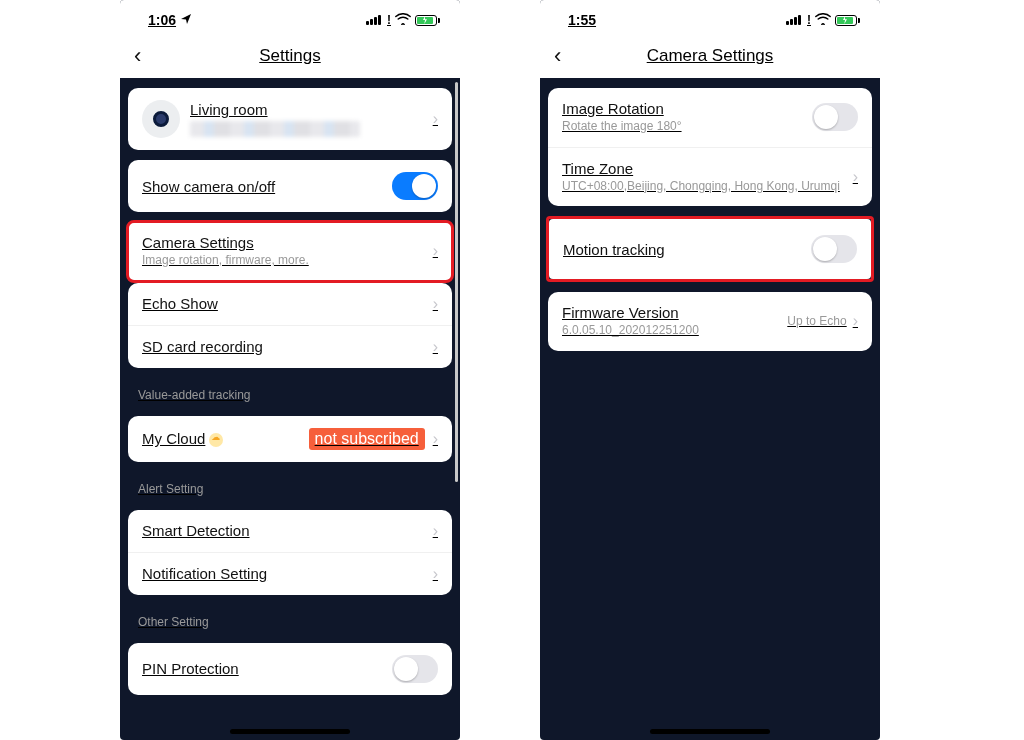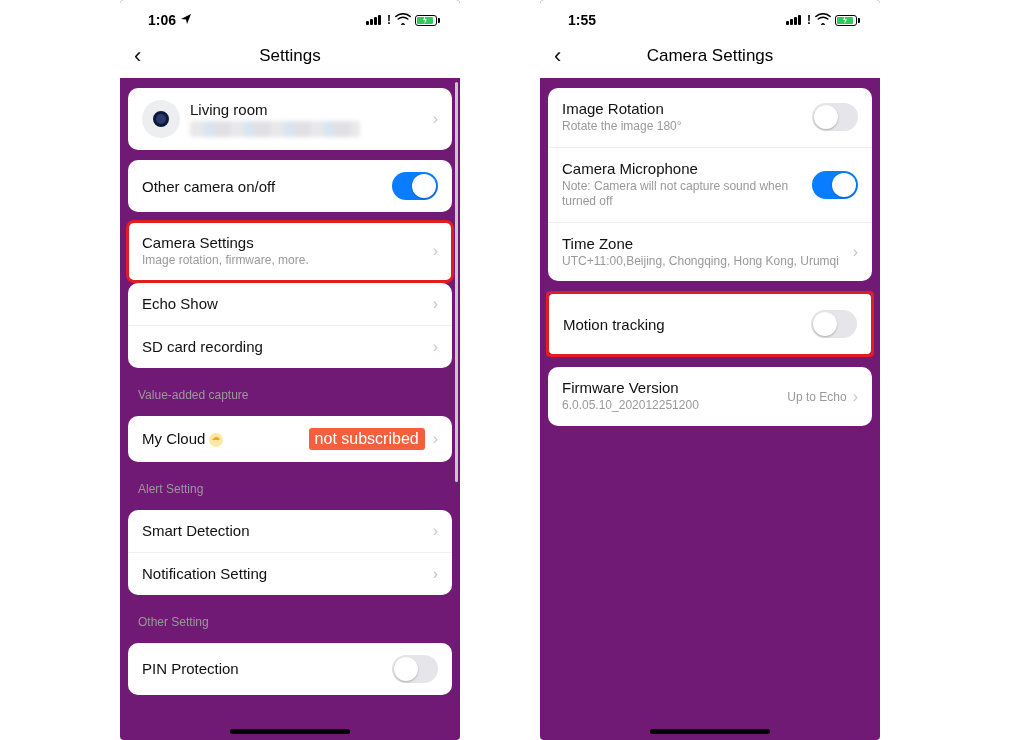--- a/index.html
+++ b/index.html
@@ -1,20 +1,20 @@
 <!DOCTYPE html>
 <html><head>
 <meta charset="utf-8">
 <style>
   * { box-sizing: border-box; margin: 0; padding: 0; font-family: -apple-system, "Helvetica Neue", Arial, sans-serif; }
   body { background: #fff; width: 1024px; height: 740px; overflow: hidden; position: relative; }
   .phones { display: flex; gap: 80px; padding-left: 120px; padding-top: 0; }
   .phone {
-    width: 340px; height: 740px; background: #701a75; border-radius: 4px;
-    position: relative; overflow: hidden;
+    width: 340px; height: 740px; background: #0f172a; border-radius: 4px;
+    position: relative; overflow: hidden; text-decoration: underline;
   }
   .statusbar {
     display: flex; justify-content: space-between; align-items: center;
     padding: 6px 20px 0 28px; height: 34px; font-size: 14px; font-weight: 600;
     background: #fff;
   }
   .sb-left { display:flex; align-items:center; gap:4px; }
   .sb-right { display:flex; align-items:center; gap:4px; }
   .locarrow { display:inline-block; transform: rotate(0deg); }
   .navbar {
@@ -138,21 +138,21 @@
             <div class="title">Living room</div>
             <div class="blur-strip"></div>
           </div>
           <span class="chev">›</span>
         </div>
       </div>
 
       <div class="card">
         <div class="row">
           <div class="texts">
-              <div class="title">Other camera on/off</div>
+              <div class="title">Show camera on/off</div>
             </div>
           <div class="toggle on">
               <div class="knob"></div>
             </div>
         </div>
       </div>
 
       <div class="card highlight" style="margin-top:2px;margin-bottom:2px;border-radius:6px;">
         <div class="row">
           <div class="texts">
@@ -170,21 +170,21 @@
           <span class="chev">›</span>
         </div>
         <div class="row">
           <div class="texts">
               <div class="title">SD card recording</div>
             </div>
           <span class="chev">›</span>
         </div>
       </div>
 
-      <div class="section-label">Value-added capture</div>
+      <div class="section-label">Value-added tracking</div>
       <div class="card">
         <div class="row">
           <div class="texts">
               <div class="title"><span>My Cloud</span><span class="cloud-dot"></span></div>
             </div>
           <span class="badge">not subscribed</span>
           <span class="chev">›</span>
         </div>
       </div>
 
@@ -261,31 +261,22 @@
           <div class="texts">
             <div class="title">Image Rotation</div>
             <div class="sub">Rotate the image 180°</div>
           </div>
           <div class="toggle off">
               <div class="knob"></div>
             </div>
         </div>
         <div class="row">
           <div class="texts">
-            <div class="title">Camera Microphone</div>
-            <div class="sub">Note: Camera will not capture sound when turned off</div>
-          </div>
-          <div class="toggle on">
-              <div class="knob"></div>
-            </div>
-        </div>
-        <div class="row">
-          <div class="texts">
             <div class="title">Time Zone</div>
-            <div class="sub">UTC+11:00,Beijing, Chongqing, Hong Kong, Urumqi</div>
+            <div class="sub">UTC+08:00,Beijing, Chongqing, Hong Kong, Urumqi</div>
           </div>
           <span class="chev">›</span>
         </div>
       </div>
 
       <div class="highlight-wrap">
         <div class="card">
           <div class="row" style="padding-top:16px;padding-bottom:16px;">
             <div class="texts">
                 <div class="title">Motion tracking</div>

